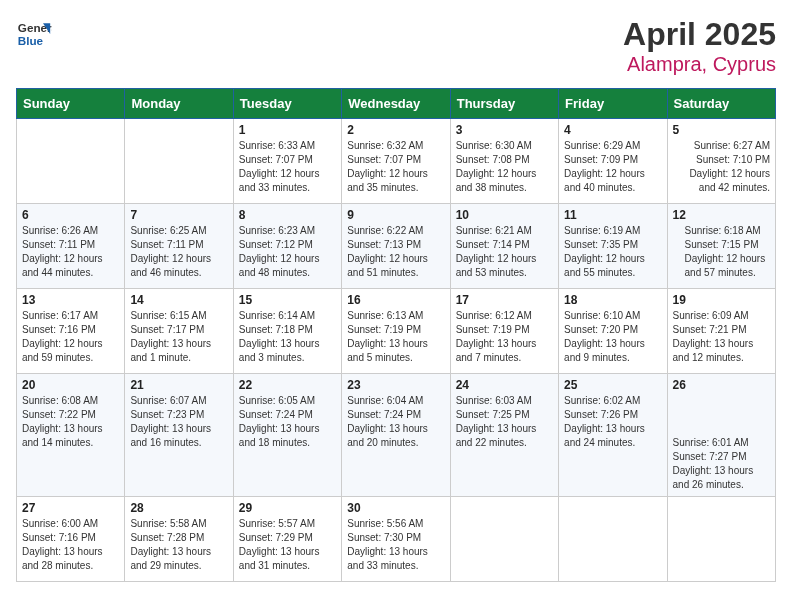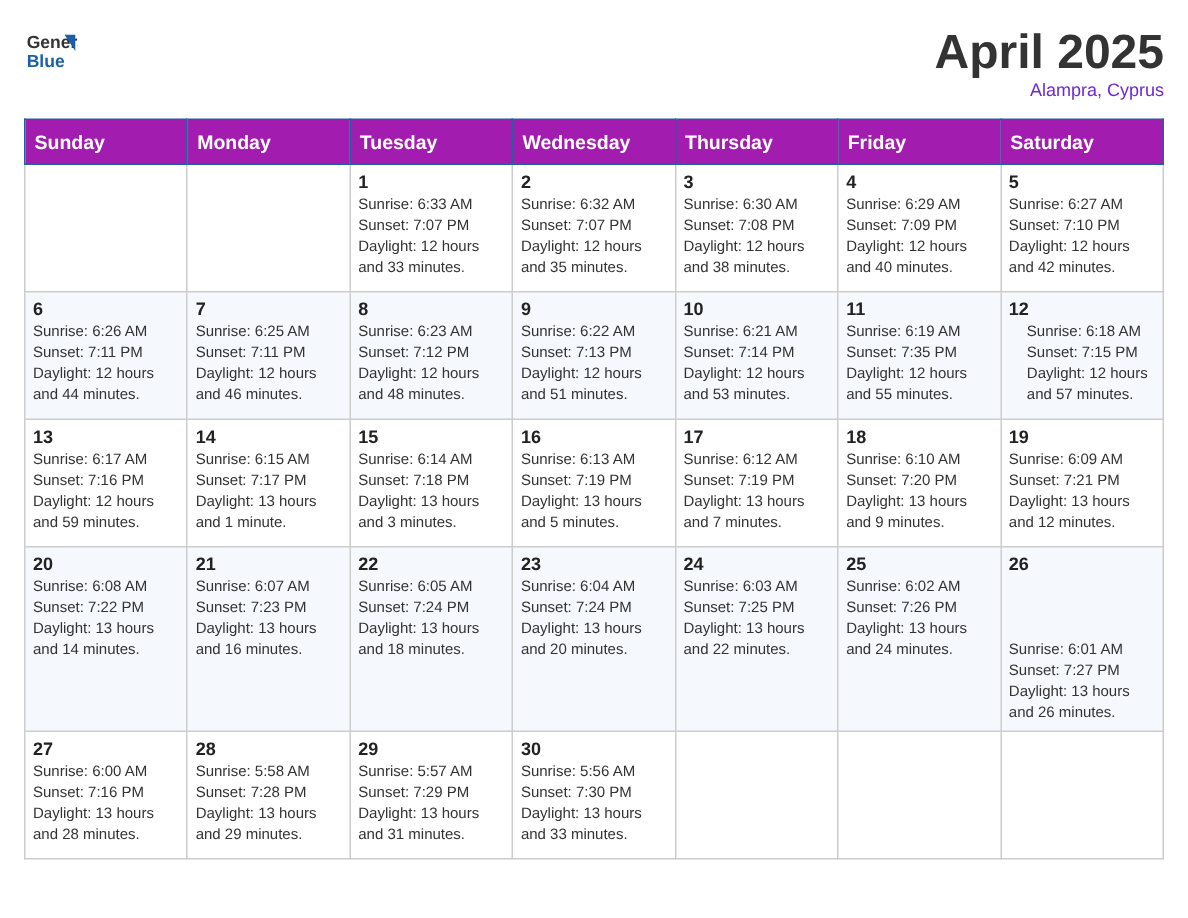--- a/index.html
+++ b/index.html
@@ -27,22 +27,22 @@
     }
     .title-block {
       text-align: right;
     }
     .month-year {
       font-size: 32px;
       font-weight: bold;
       color: #333;
     }
     .location {
-      font-size: 12px;
-      color: #6d28d9;
+      font-size: 20px;
+      color: #be185d;
     }
     .calendar {
       width: 100%;
       border-collapse: collapse;
       border: 1px solid #ccc;
     }
     .calendar th {
       background: #2a6db5;
       color: #fff;
       font-size: 13px;
@@ -76,21 +76,21 @@
     .empty-cell {
       background: #f9f9f9;
     }
     tr:nth-child(even) td {
       background: #f5f8fc;
     }
     tr:nth-child(odd) td {
       background: #fff;
     }
     .calendar thead tr th {
-      background: #a21caf;
+      background: #15803d;
     }
   </style>
 </head>
 <body>
 
 <div class="header">
   <div class="logo">
     <svg class="logo-icon" viewBox="0 0 40 40">
       <text x="2" y="18" font-size="13" font-weight="bold" fill="#333">General</text>
       <text x="2" y="32" font-size="13" font-weight="bold" fill="#1a5fa8">Blue</text>
@@ -138,21 +138,21 @@
 Daylight: 12 hours and 38 minutes.</div>
         </td>
         <td>
           <span class="day-num">4</span>
           <div class="day-info" style="white-space: pre-line;">Sunrise: 6:29 AM
 Sunset: 7:09 PM
 Daylight: 12 hours and 40 minutes.</div>
         </td>
         <td>
           <span class="day-num">5</span>
-          <div class="day-info" style="white-space: pre-line;">Sunrise: 6:27 AM
+          <div class="day-info" style="white-space: pre-line; text-align: right;">Sunrise: 6:27 AM
 Sunset: 7:10 PM
 Daylight: 12 hours and 42 minutes.</div>
         </td>
       </tr>
       <tr>
         <td>
           <span class="day-num">6</span>
           <div class="day-info" style="white-space: pre-line;">Sunrise: 6:26 AM
 Sunset: 7:11 PM
 Daylight: 12 hours and 44 minutes.</div>

